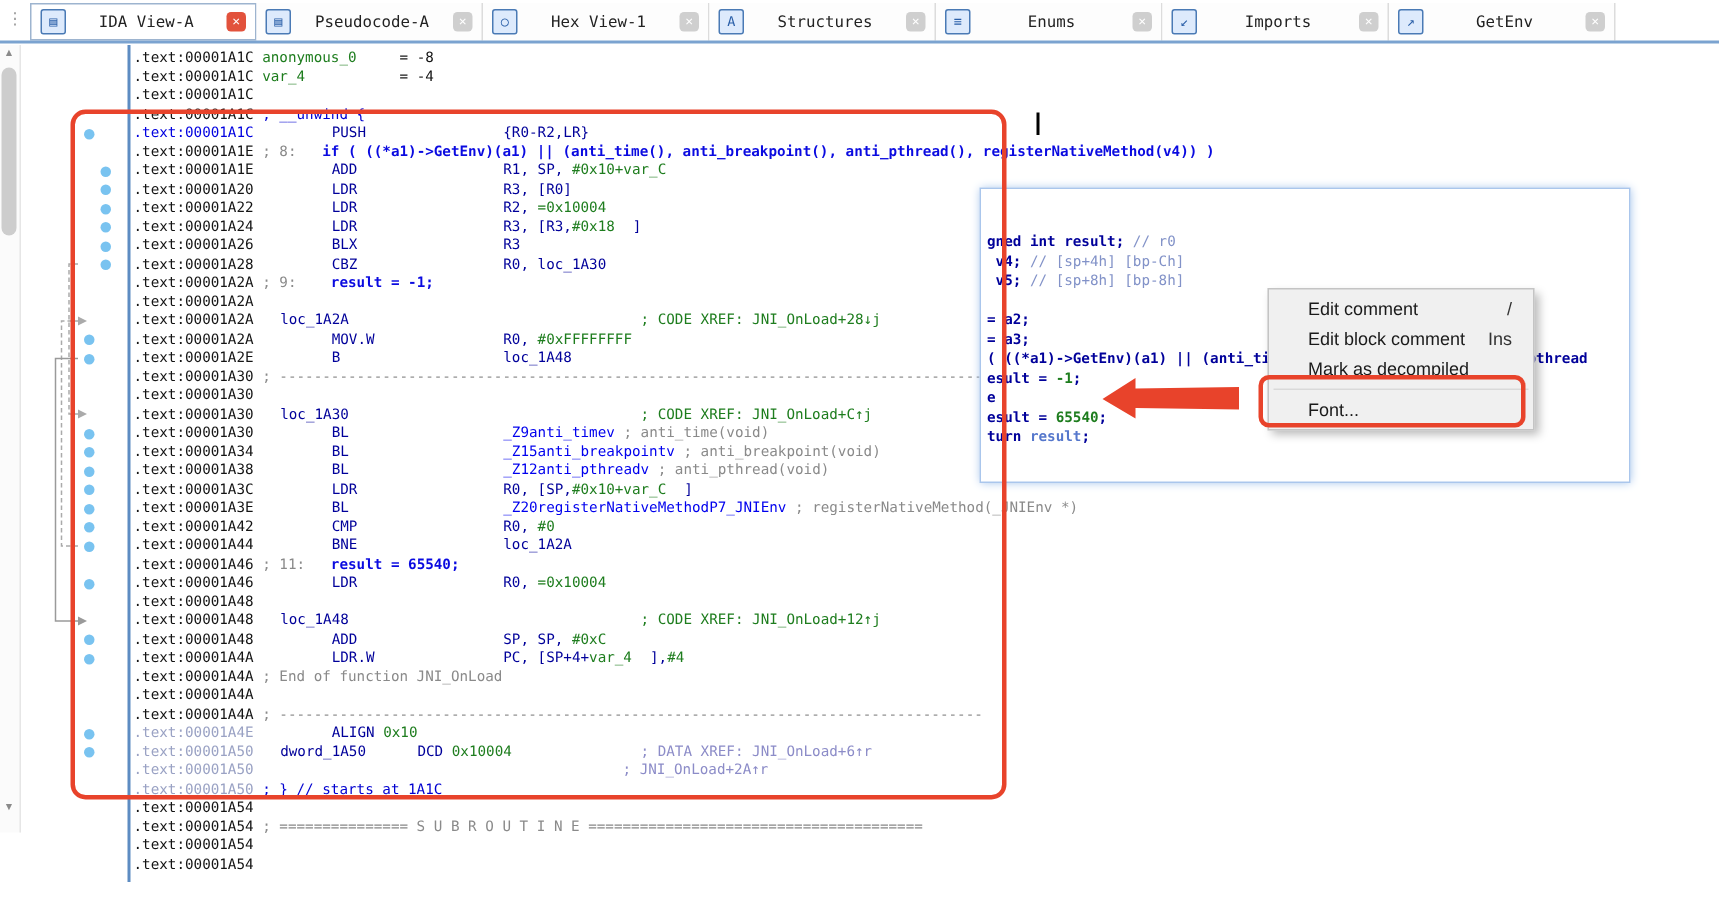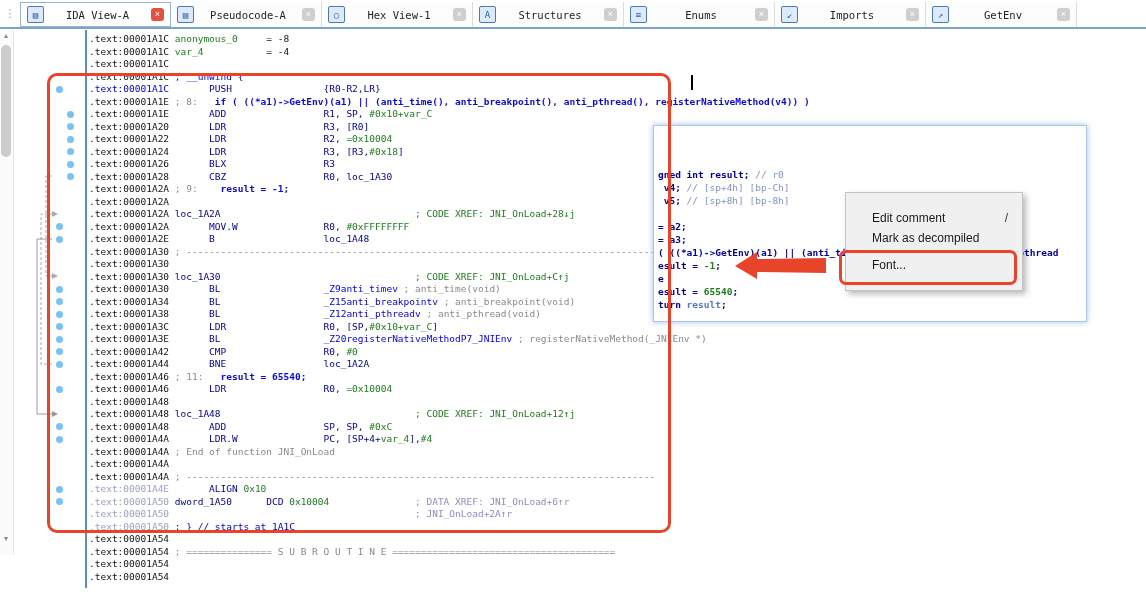--- a/index.html
+++ b/index.html
@@ -24,43 +24,43 @@
   .sb-up,.sb-down{position:absolute;left:0;width:12px;text-align:center;color:#8a8a8a;font-size:7px;}
   .sb-up{top:2px;}
   .sb-down{top:505px;}
   .sb-thumb{position:absolute;left:1px;top:15px;width:10px;height:112px;background:#cdcdcd;border-radius:5px;}
   
   .listing-border{position:absolute;left:85px;top:30px;width:2px;height:558px;background:#5d8cc2;}
   .listing{position:absolute;left:89px;top:33px;font-family:"DejaVu Sans Mono",monospace;
            font-size:9.5px;line-height:12.5px;white-space:pre;z-index:10;}
   .cl{height:12.5px;}
   .a{color:#141414;} .ab{color:#0000e0;} .ag{color:#9aa2c4;}
-  .n{color:#00009a;} .g{color:#1e7d1e;} .b{color:#0000ee;}
+  .n{color:#00009a;margin-left:12px;} .g{color:#1e7d1e;} .b{color:#0000ee;}
   .gy{color:#8a8a8a;} .sl{color:#8c8cc8;} .bl{color:#0000d0;text-align:center;}
   .pc{color:#0a0ae0;font-weight:bold;} .k{color:#141414;}
   .dot{position:absolute;width:7px;height:7px;border-radius:50%;background:#79c3f0;z-index:6;}
   .gutter-arrows{position:absolute;left:0;top:0;z-index:5;}
   .caret{position:absolute;left:691px;top:75px;width:2px;height:15px;background:#000;z-index:25;}
   
   .hint-popup{position:absolute;left:653px;top:125px;width:434px;height:197px;background:#ffffff;
               border:1px solid #aac6ec;box-shadow:0 0 6px #9fc0ea;z-index:20;overflow:hidden;
-              padding:16px 0 0 4px;box-sizing:border-box;font-family:"DejaVu Sans Mono",monospace;
+              padding:3px 0 0 4px;box-sizing:border-box;font-family:"DejaVu Sans Mono",monospace;
               font-size:9.5px;line-height:13px;white-space:pre;color:#00009a;font-weight:bold;}
   .pm{color:#8292c8;font-weight:normal;}
   .pnum{color:#1e7d1e;}
   .pv{color:#5577cc;}
   
   .red-rect{position:absolute;left:47px;top:73px;width:618px;height:454px;border:3px solid #e8432b;
             border-radius:10px;z-index:30;pointer-events:none;}
   .red-box{position:absolute;left:839px;top:250px;width:172px;height:29px;border:3px solid #e8432b;
            border-radius:7px;z-index:50;pointer-events:none;}
   .red-arrow{position:absolute;left:0;top:0;z-index:50;pointer-events:none;}
   
   .ctx-menu{position:absolute;left:845px;top:192px;width:176px;background:#f0f0f0;border:1px solid #c4c4c4;
-            box-shadow:3px 3px 6px rgba(0,0,0,.28);padding:15px 0;z-index:40;font-size:12px;color:#1a1a1a;}
+            box-shadow:3px 3px 6px rgba(0,0,0,.28);padding:3px 0;z-index:40;font-size:12px;color:#1a1a1a;}
   .mi{height:20px;line-height:20px;padding:0 14px 0 26px;display:flex;justify-content:space-between;}
   .mi.hl{background:#a6d2f2;}
   .mi .sc{color:#333;}
   .msep{height:1px;background:#d9d9d9;margin:3px 3px;}
 </style>
 </head>
 <body>
 
 <div class="screen">
 
@@ -154,20 +154,24 @@
   </div>
 
   <div class="red-rect"></div>
 
   <div class="ctx-menu" id="ctx-menu">
       <div class="mi">
         <span>Edit comment</span>
         <span class="sc">/</span>
       </div>
       <div class="mi">
+        <span>Edit block comment</span>
+        <span class="sc">Ins</span>
+      </div>
+      <div class="mi">
         <span>Mark as decompiled</span>
         <span class="sc"></span>
       </div>
       <div class="msep"></div>
       <div class="mi">
         <span>Font...</span>
         <span class="sc"></span>
       </div>
     </div>
 

